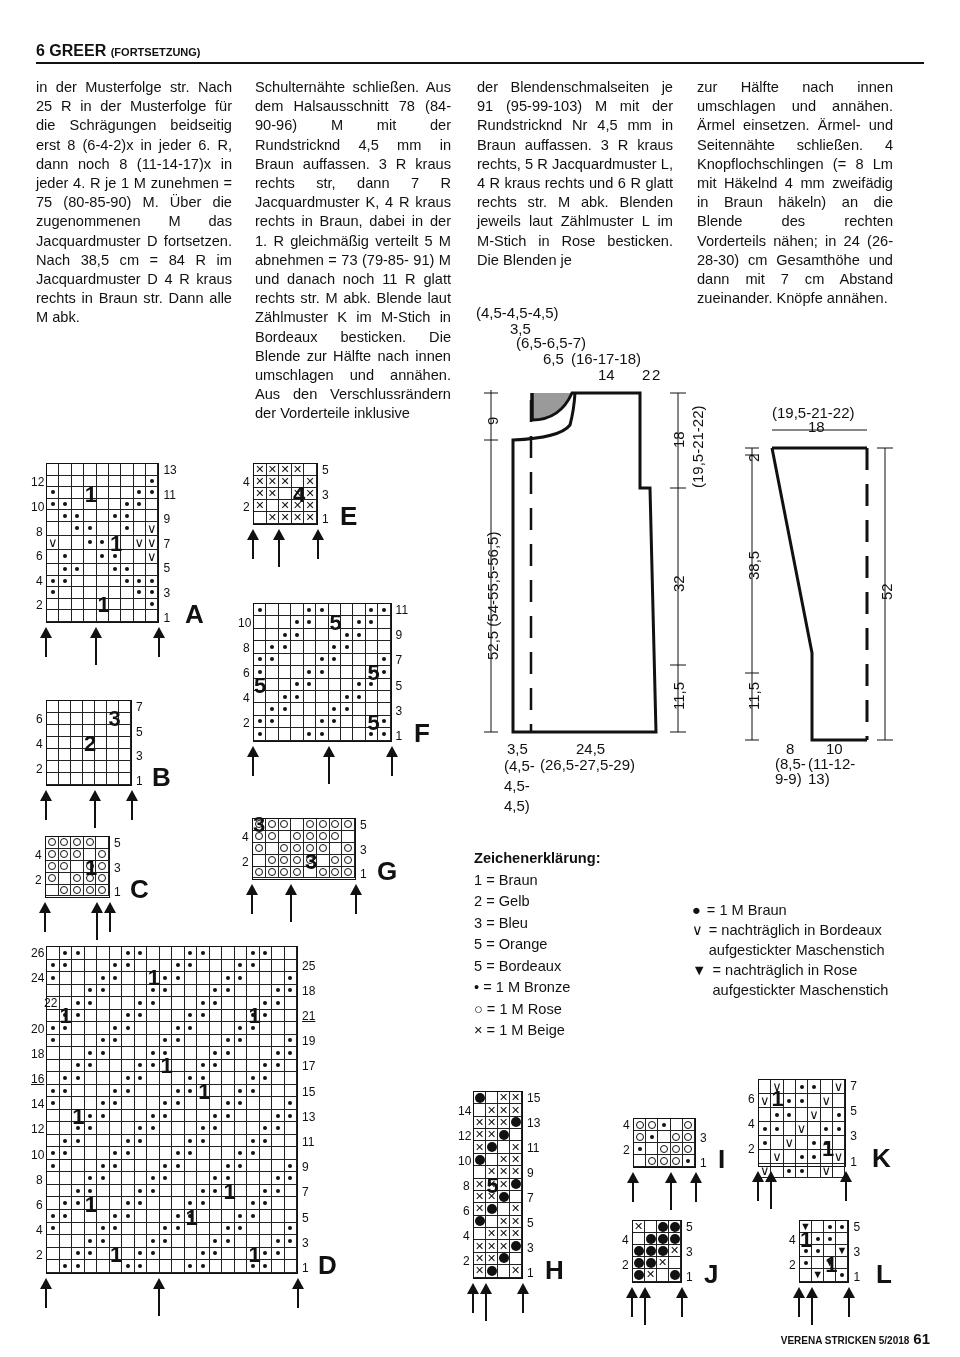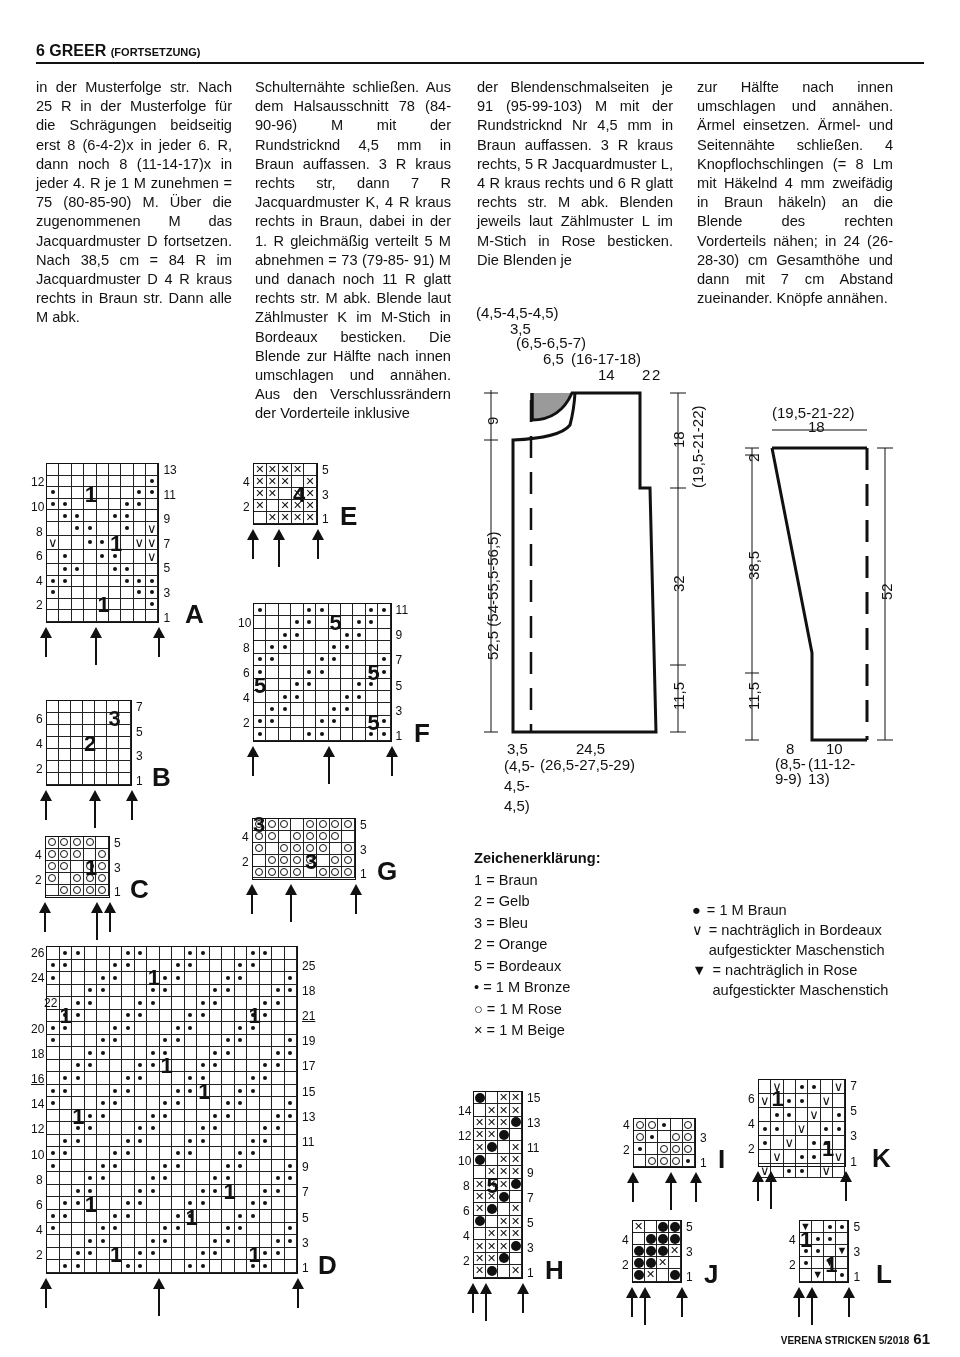--- a/index.html
+++ b/index.html
@@ -115,21 +115,21 @@
 9-9)</div>
   <div class="dim" style="left:808px;top:756px;white-space:pre;line-height:15px">(11-12-
 13)</div>
 </div>
 
 <div class="legend" style="left:474px;top:848px">
   <div class="h">Zeichenerklärung:</div>
   <div>1 = Braun</div>
   <div>2 = Gelb</div>
   <div>3 = Bleu</div>
-  <div>2 = Orange</div>
+  <div>5 = Orange</div>
   <div>5 = Bordeaux</div>
   <div>• = 1 M Bronze</div>
   <div>○ = 1 M Rose</div>
   <div>× = 1 M Beige</div>
 </div>
 <div class="legend" style="left:692px;top:900px;width:200px;line-height:20px">
   <div style="display:flex;gap:6px">
       <span>●</span>
       <span>= 1 M Braun</span>
     </div>

